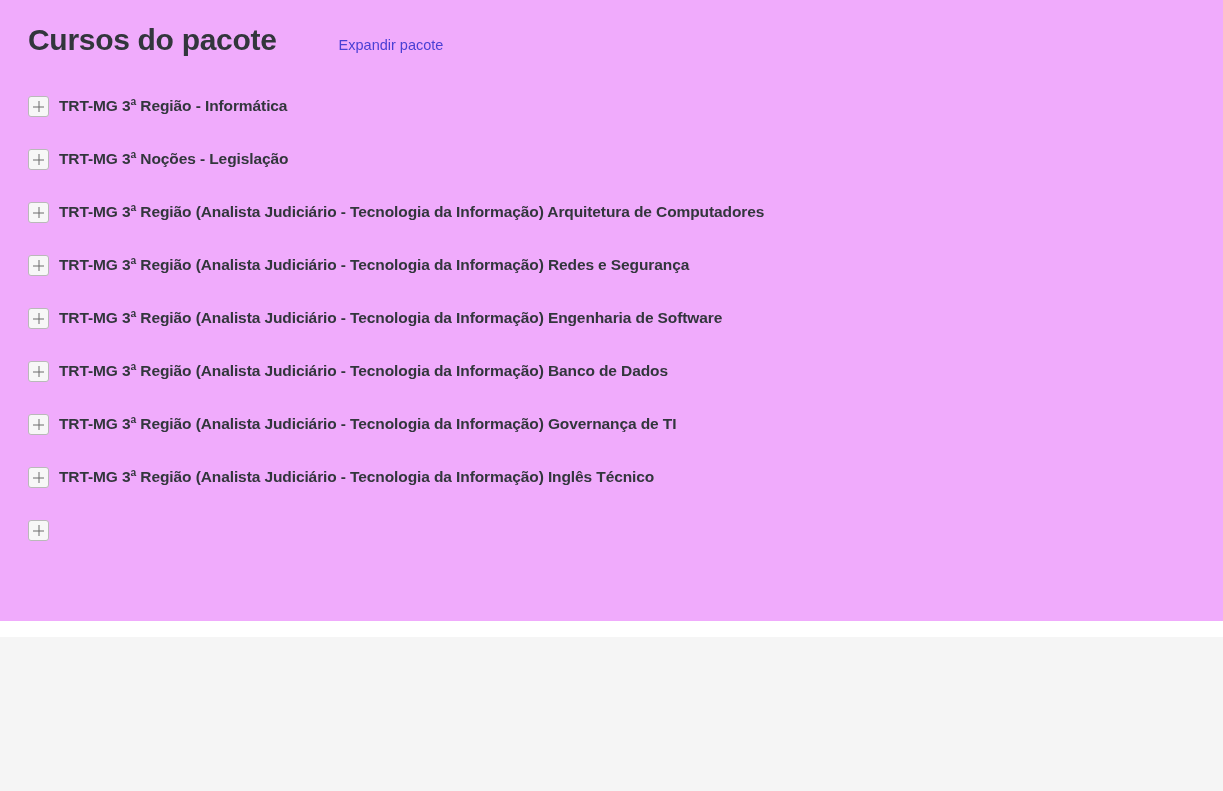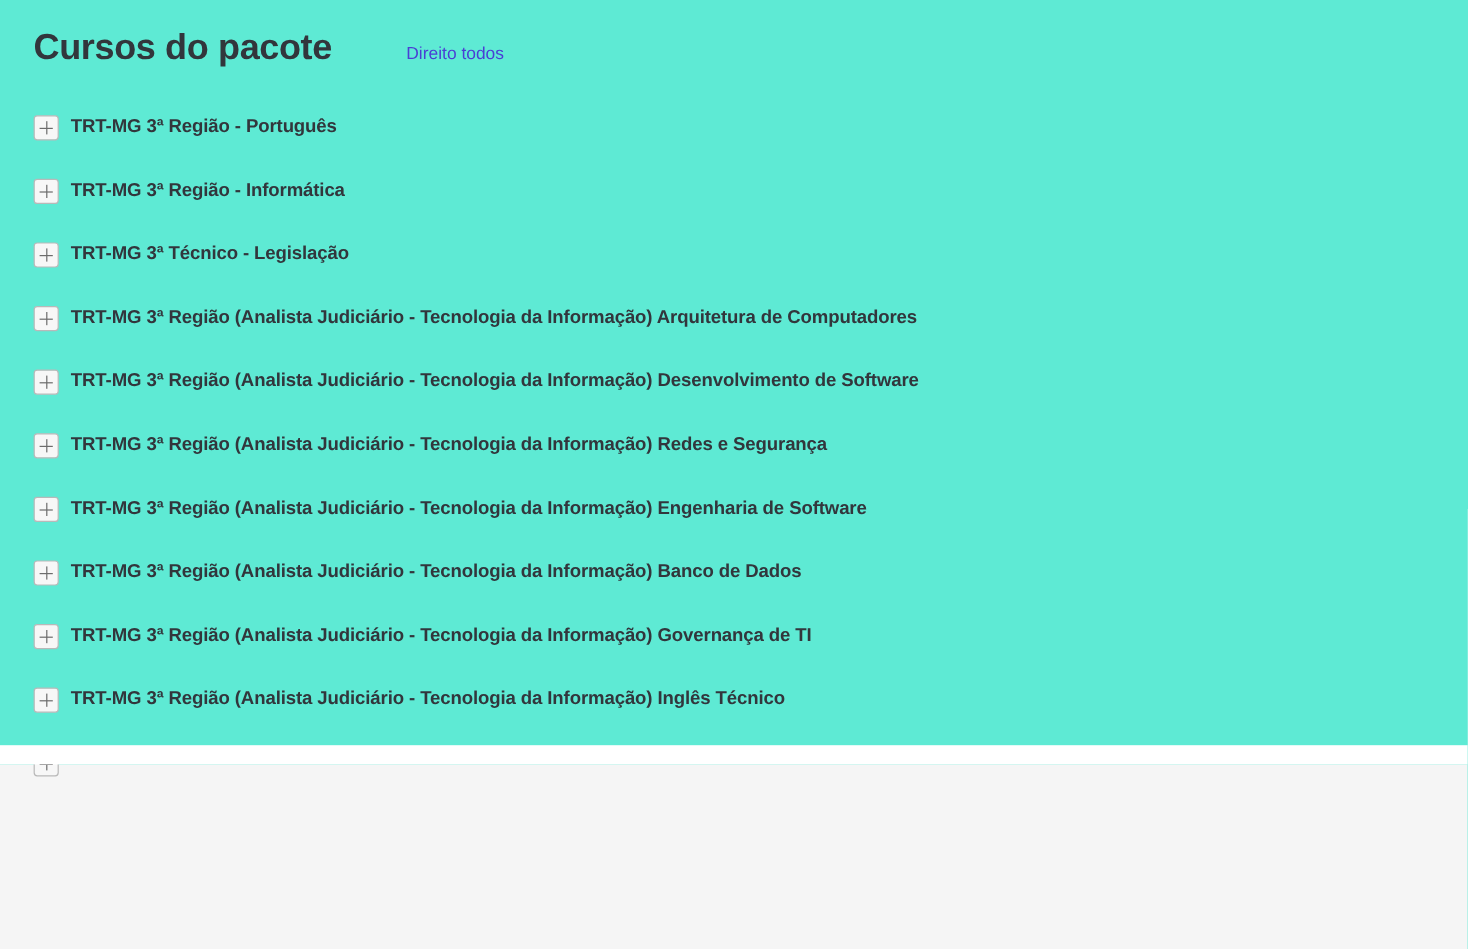--- a/index.html
+++ b/index.html
@@ -11,21 +11,21 @@
     height: 791px;
     background: #f5f5f5;
     font-family: "Liberation Sans", sans-serif;
     color: #2f3542;
     overflow: hidden;
   }
   .page {
     position: relative;
     width: 1223px;
     height: 637px;
-    background: #5eead4;
+    background: #f0abfc;
     box-sizing: border-box;
   }
   .content {
     padding: 22px 28px 0 28px;
   }
   .header-row {
     display: flex;
     align-items: baseline;
     gap: 62px;
     margin-bottom: 22px;
@@ -106,43 +106,35 @@
   }
 </style>
 </head>
 <body>
 
 <div class="page">
   <div class="content">
 
     <div class="header-row">
       <h1 class="page-title">Cursos do pacote</h1>
-      <a class="expand-all">Direito todos</a>
+      <a class="expand-all">Expandir pacote</a>
     </div>
 
     <ul class="course-list">
-      <li class="course-item">
-        <span class="plus-box"></span>
-        <span class="course-label">TRT-MG 3ª Região - Português</span>
-      </li>
       <li class="course-item">
         <span class="plus-box"></span>
         <span class="course-label">TRT-MG 3ª Região - Informática</span>
       </li>
       <li class="course-item">
         <span class="plus-box"></span>
-        <span class="course-label">TRT-MG 3ª Técnico - Legislação</span>
+        <span class="course-label">TRT-MG 3ª Noções - Legislação</span>
       </li>
       <li class="course-item">
         <span class="plus-box"></span>
         <span class="course-label">TRT-MG 3ª Região (Analista Judiciário - Tecnologia da Informação) Arquitetura de Computadores</span>
-      </li>
-      <li class="course-item">
-        <span class="plus-box"></span>
-        <span class="course-label">TRT-MG 3ª Região (Analista Judiciário - Tecnologia da Informação) Desenvolvimento de Software</span>
       </li>
       <li class="course-item">
         <span class="plus-box"></span>
         <span class="course-label">TRT-MG 3ª Região (Analista Judiciário - Tecnologia da Informação) Redes e Segurança</span>
       </li>
       <li class="course-item">
         <span class="plus-box"></span>
         <span class="course-label">TRT-MG 3ª Região (Analista Judiciário - Tecnologia da Informação) Engenharia de Software</span>
       </li>
       <li class="course-item">

